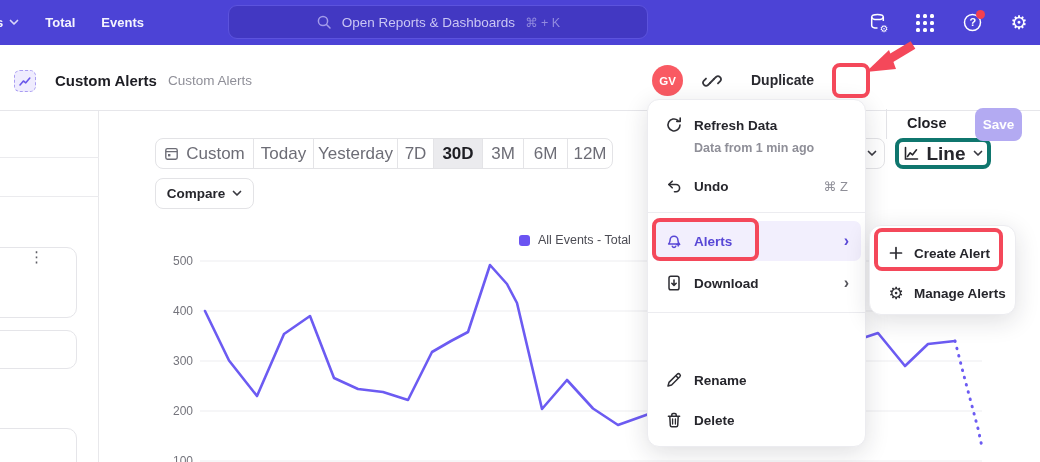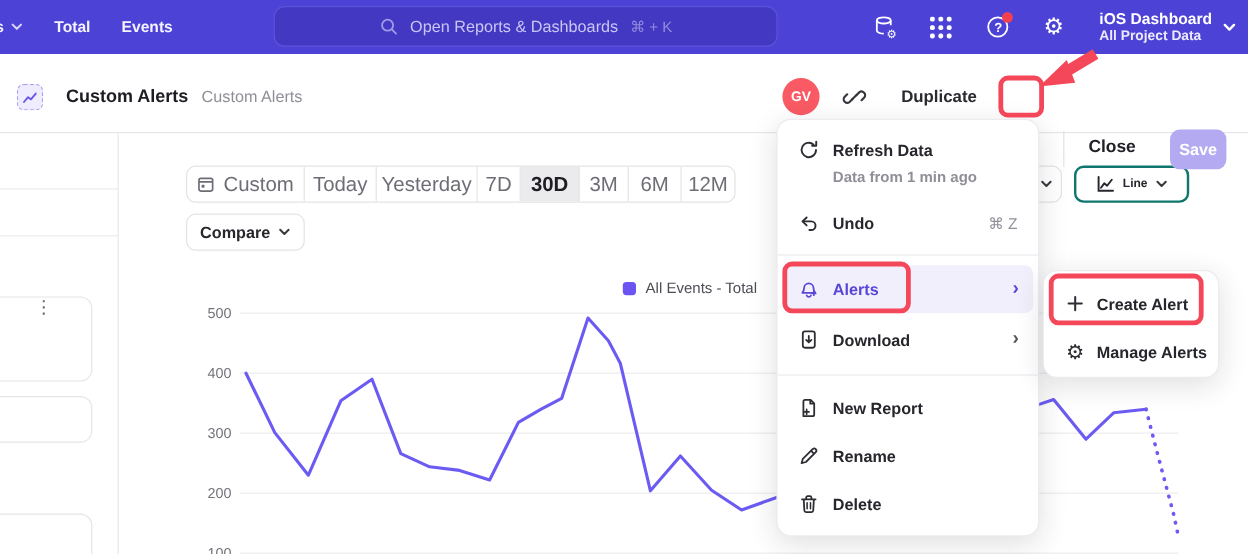--- a/index.html
+++ b/index.html
@@ -45,21 +45,21 @@
   .sb-card { position:absolute; left:-22px; width:99px; background:#fff; border:1px solid #e5e5e9; border-radius:10px; }
   .kebab { position:absolute; left:50px; top:6px; color:#5f5f66; font-size:15px; letter-spacing:0; line-height:6px; }
 
   
   .seg-control { position:absolute; left:155px; top:138px; width:458px; height:31px; background:#fff; border:1px solid #e3e3e6; border-radius:8px; display:flex; overflow:hidden; z-index:2; }
   .seg { height:100%; display:flex; align-items:center; justify-content:center; gap:7px; font-size:17px; color:#6d6d76; border-right:1px solid #e4e4e7; white-space:nowrap; }
   .seg:last-child { border-right:none; }
   .seg.selected { background:#ebebee; color:#1d1d22; font-weight:700; }
   .compare-btn { position:absolute; left:155px; top:178px; width:99px; height:31px; background:#fff; border:1px solid #e3e3e6; border-radius:8px; display:flex; align-items:center; justify-content:center; gap:7px; font-size:13.5px; font-weight:600; color:#26262c; z-index:2; }
   .hidden-dd { position:absolute; left:800px; top:138px; width:85px; height:31px; background:#fff; border:1px solid #e3e3e6; border-radius:8px; display:flex; align-items:center; justify-content:flex-end; padding-right:7px; z-index:2; }
-  .line-dd { position:absolute; left:895px; top:138px; width:96px; height:31px; background:#fff; border:2px solid #0f766e; border-radius:8px; display:flex; align-items:center; justify-content:center; gap:7px; font-size:10px; font-weight:600; color:#26262c; z-index:2; }
+  .line-dd { position:absolute; left:895px; top:138px; width:96px; height:31px; background:#fff; border:4px solid #0f766e; border-radius:8px; display:flex; align-items:center; justify-content:center; gap:7px; font-size:19px; font-weight:600; color:#26262c; z-index:2; }
 
   
   .chart-svg { position:absolute; left:0; top:0; width:1040px; height:462px; z-index:1; pointer-events:none; }
   .legend { position:absolute; left:519px; top:233px; display:flex; align-items:center; gap:8px; z-index:2; }
   .legend-swatch { width:11px; height:11px; border-radius:3px; }
   .legend-label { font-size:12.5px; color:#4c4c54; }
 
   
   .menu { position:absolute; left:647px; top:99px; width:219px; height:348px; background:#fff; border:1px solid #ececf0; border-radius:12px; box-shadow:0 6px 24px rgba(25,25,40,.14); z-index:5; }
   .menu-row { position:absolute; left:0; width:100%; height:28px; display:flex; align-items:center; }
@@ -219,29 +219,20 @@
       <span class="tb-icon">
         <svg width="21" height="21" viewBox="0 0 21 21">
           <circle cx="10.5" cy="10.5" r="8" fill="none" stroke="#fff" stroke-width="1.5"></circle>
           <text x="7.6" y="14.4" font-size="11" font-weight="bold" fill="#fff">?</text>
         </svg>
         <span class="help-badge"></span>
       </span>
       <span class="tb-icon">
           <span class="gear-glyph">⚙</span>
         </span>
-      <span class="project-sel">
-        <span class="project-txt">
-          <span class="project-name">iOS Dashboard</span>
-          <span class="project-scope">All Project Data</span>
-        </span>
-        <svg width="11" height="8" viewBox="0 0 10 7">
-            <polyline points="1.5,1.5 5,5 8.5,1.5" fill="none" stroke="#fff" stroke-width="1.8" stroke-linecap="round" stroke-linejoin="round"></polyline>
-          </svg>
-      </span>
     </div>
   </div>
 
   <div class="header2">
     <div class="report-iconbox">
       <svg width="14" height="13" viewBox="0 0 14 13">
         <polyline points="2,10 5.4,6 7.8,7.8 11.8,3" fill="none" stroke="#6a58ea" stroke-width="1.6" stroke-linecap="round" stroke-linejoin="round"></polyline>
       </svg>
     </div>
     <span class="page-title">Custom Alerts</span>
@@ -310,30 +301,20 @@
           <rect x="4" y="2.2" width="10" height="13.6" rx="1.8" fill="none" stroke="currentColor" stroke-width="1.5"></rect>
           <path d="M9 6 v5 M6.8 9.2 L9 11.4 L11.2 9.2" fill="none" stroke="currentColor" stroke-width="1.5" stroke-linecap="round" stroke-linejoin="round"></path>
         </svg>
       </span>
       <span class="mi-label">Download</span>
       <span class="mi-chev">›</span>
     </div>
 
     <div class="menu-divider" style="top:212px;"></div>
 
-    <div class="menu-row" style="top:226px;">
-      <span class="mi-icon">
-        <svg width="18" height="18" viewBox="0 0 18 18">
-          <path d="M4.5 15.8 V3.6 a1.4 1.4 0 0 1 1.4 -1.4 h4.6 l3 3 v9.2 a1.4 1.4 0 0 1 -1.4 1.4 z" fill="none" stroke="currentColor" stroke-width="1.5" stroke-linejoin="round"></path>
-          <path d="M10.2 2.4 v3 h3" fill="none" stroke="currentColor" stroke-width="1.5" stroke-linejoin="round"></path>
-          <path d="M7.2 10.2 v4 M5.2 12.2 h4" stroke="currentColor" stroke-width="1.4" stroke-linecap="round"></path>
-        </svg>
-      </span>
-      <span class="mi-label">New Report</span>
-    </div>
 
     <div class="menu-row" style="top:266px;">
       <span class="mi-icon">
         <svg width="18" height="18" viewBox="0 0 18 18">
           <path d="M3 15 l1-3.6 8.2-8.2 a1.84 1.84 0 0 1 2.6 2.6 L6.6 14 z" fill="none" stroke="currentColor" stroke-width="1.5" stroke-linejoin="round"></path>
           <line x1="10.8" y1="4.6" x2="13.4" y2="7.2" stroke="currentColor" stroke-width="1.5"></line>
         </svg>
       </span>
       <span class="mi-label">Rename</span>
     </div>

